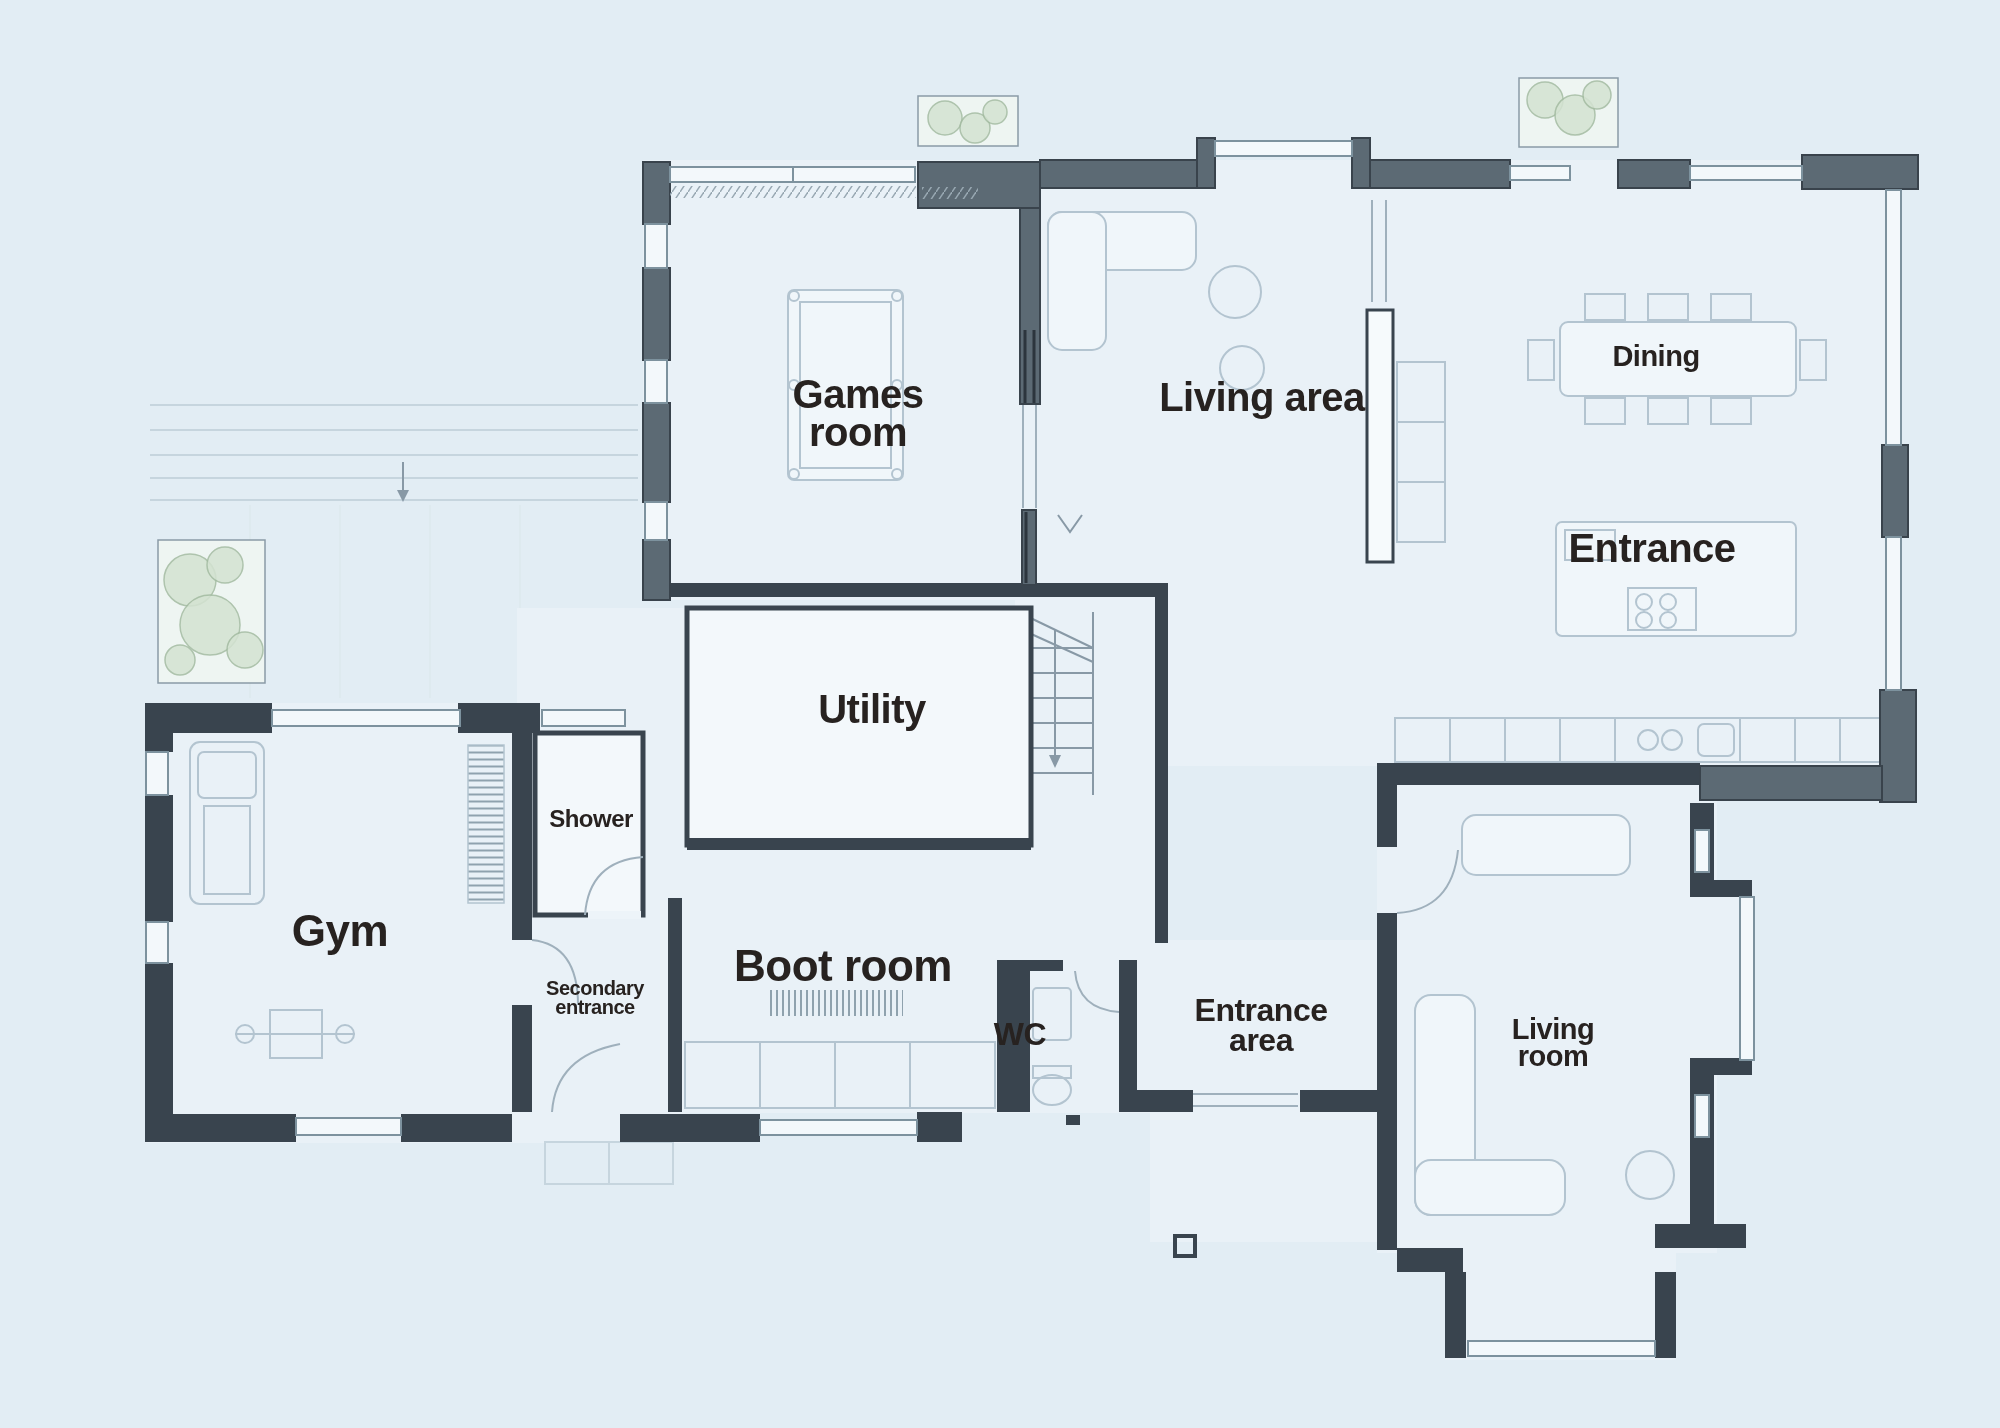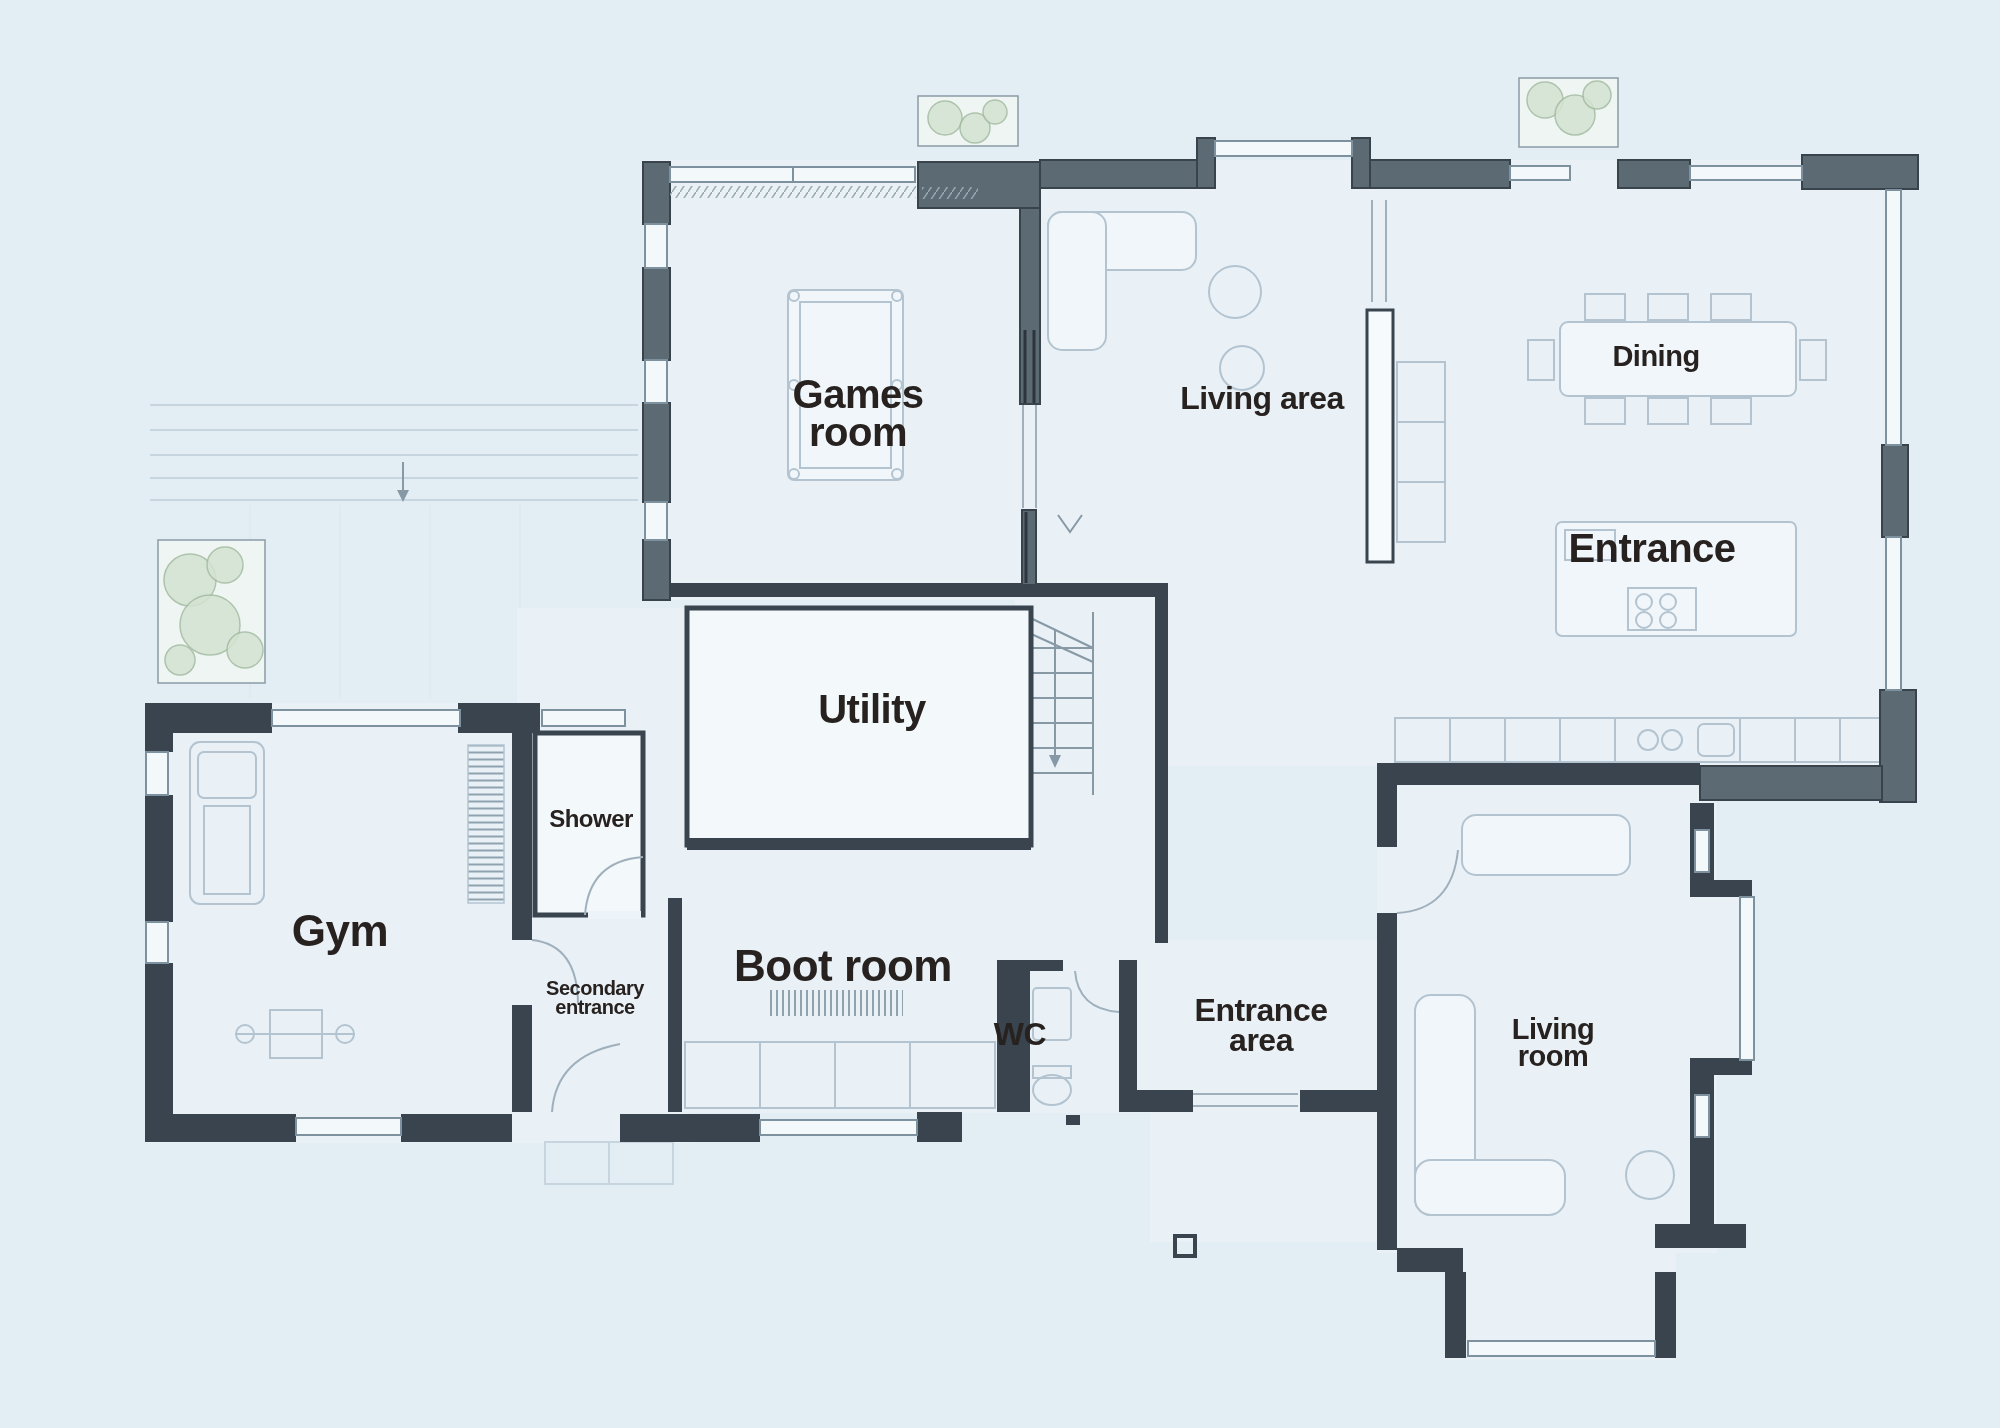--- a/index.html
+++ b/index.html
@@ -338,21 +338,21 @@
     <line class="door" x1="1036" y1="405" x2="1036" y2="508"></line>
     <line class="door" x1="1193" y1="1094" x2="1298" y2="1094"></line>
     <line class="door" x1="1193" y1="1106" x2="1298" y2="1106"></line>
   </g>
 </svg>
 
   <div class="room-label" style="left:858px;top:414px;font-size:40px">
     <span>Games</span>
       <span>room</span>
   </div>
-  <div class="room-label" style="left:1262px;top:398px;font-size:32px">
+  <div class="room-label" style="left:1262px;top:398px;font-size:40px">
     <span>Living area</span>
   </div>
   <div class="room-label" style="left:1656px;top:357px;font-size:29px">
     <span>Dining</span>
   </div>
   <div class="room-label" style="left:1652px;top:549px;font-size:40px">
     <span>Entrance</span>
   </div>
   <div class="room-label" style="left:872px;top:710px;font-size:40px">
     <span>Utility</span>

